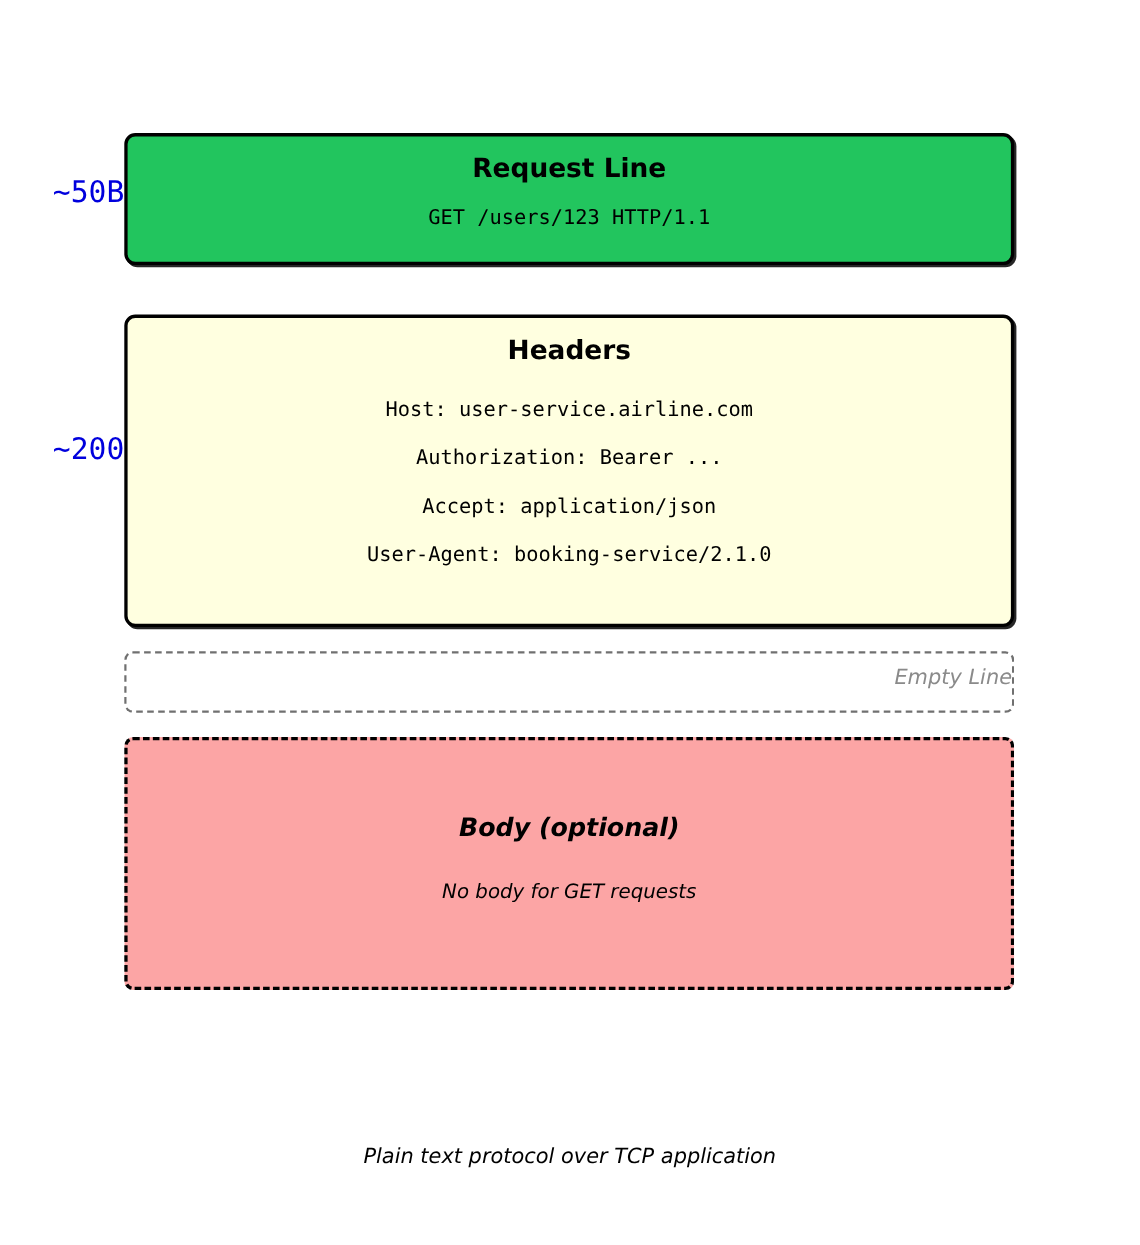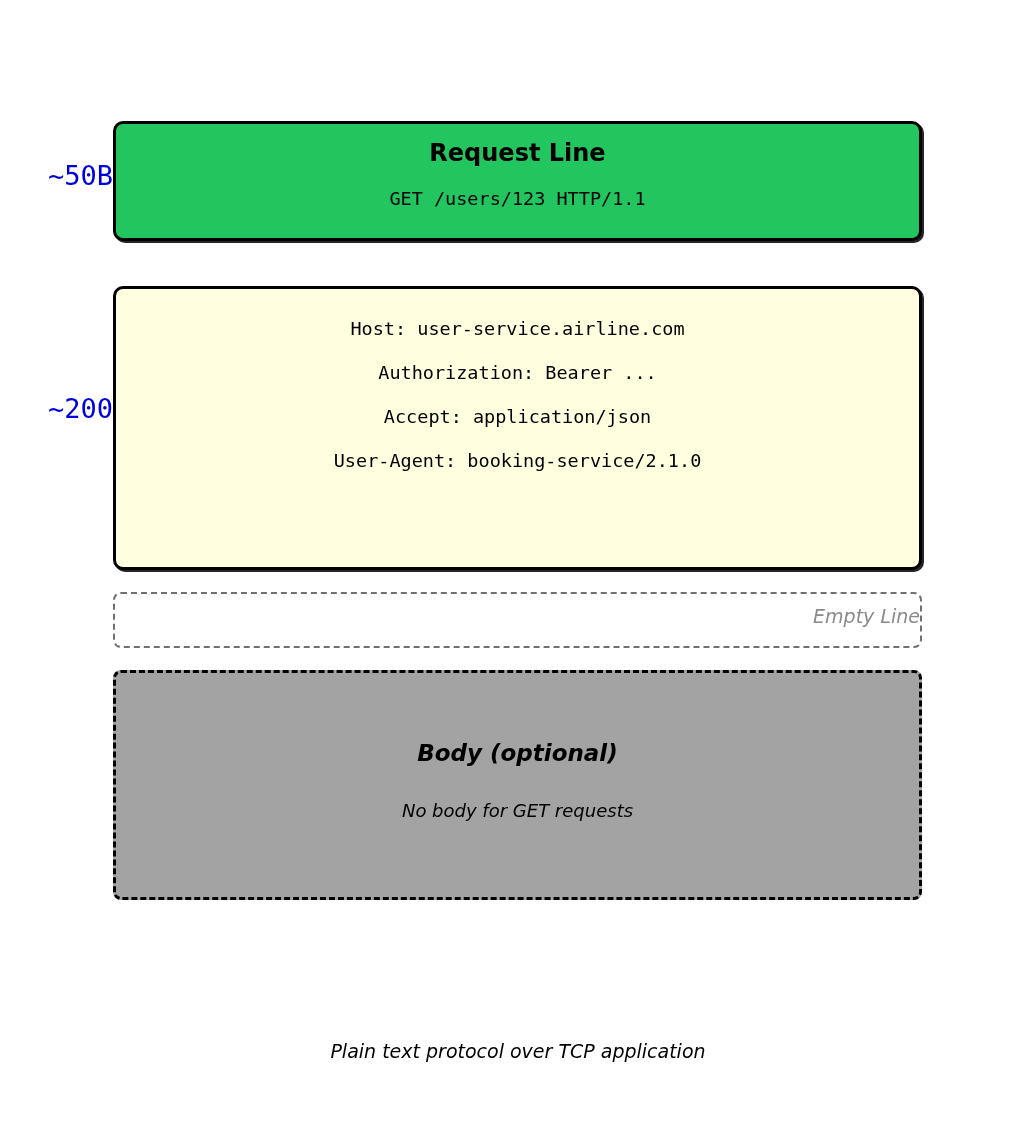--- a/index.html
+++ b/index.html
@@ -40,21 +40,21 @@
     border: 2px dashed #707070;
     border-radius: 8px;
     display: flex;
     align-items: center;
     justify-content: flex-end;
     padding-bottom: 8px;
   }
   .body-box {
     top: 670px;
     height: 230px;
-    background: #a3a3a3;
+    background: #fca5a5;
     border: 3px dashed #000000;
     border-radius: 8px;
     display: flex;
     flex-direction: column;
     align-items: center;
     padding-top: 66px;
     gap: 31px;
   }
   .box-title {
     text-align: center;
@@ -126,20 +126,21 @@
   <span class="size-label size-label-request">~50B</span>
 
   <div class="box solid-box request-box">
     <div class="box-title">Request Line</div>
     <div class="mono request-content">GET /users/123 HTTP/1.1</div>
   </div>
 
   <span class="size-label size-label-headers">~200B</span>
 
   <div class="box solid-box headers-box">
+    <div class="box-title">Headers</div>
     <div class="headers-lines">
       <div class="mono header-line">Host: user-service.airline.com</div>
       <div class="mono header-line">Authorization: Bearer ...</div>
       <div class="mono header-line">Accept: application/json</div>
       <div class="mono header-line">User-Agent: booking-service/2.1.0</div>
     </div>
   </div>
 
   <div class="box emptyline-box">
     <span class="empty-text">Empty Line</span>

